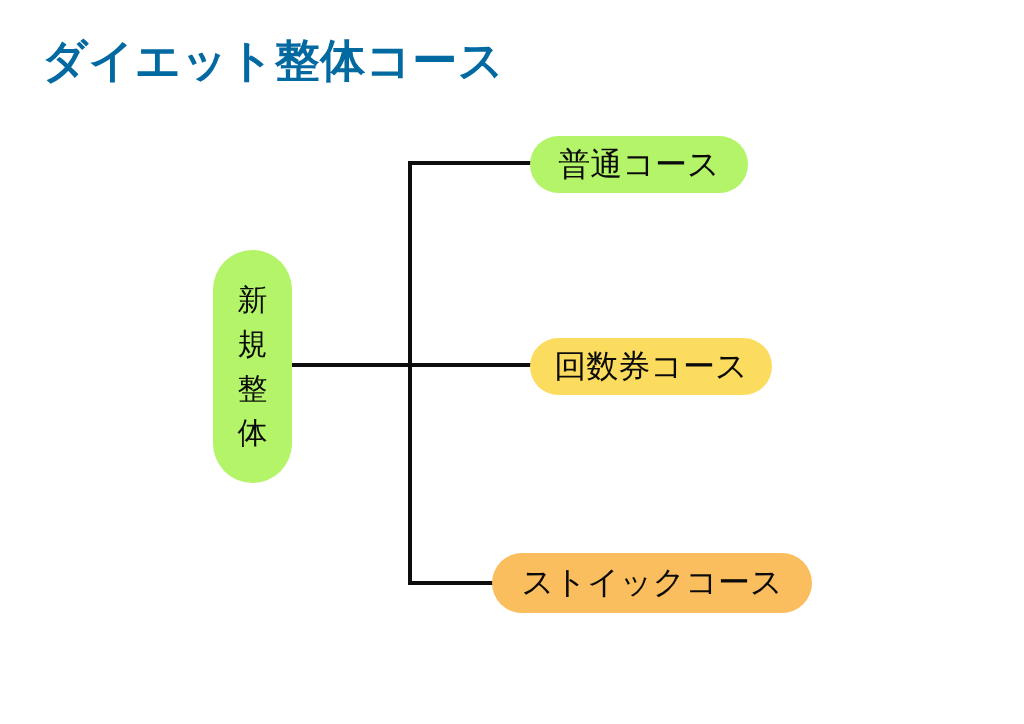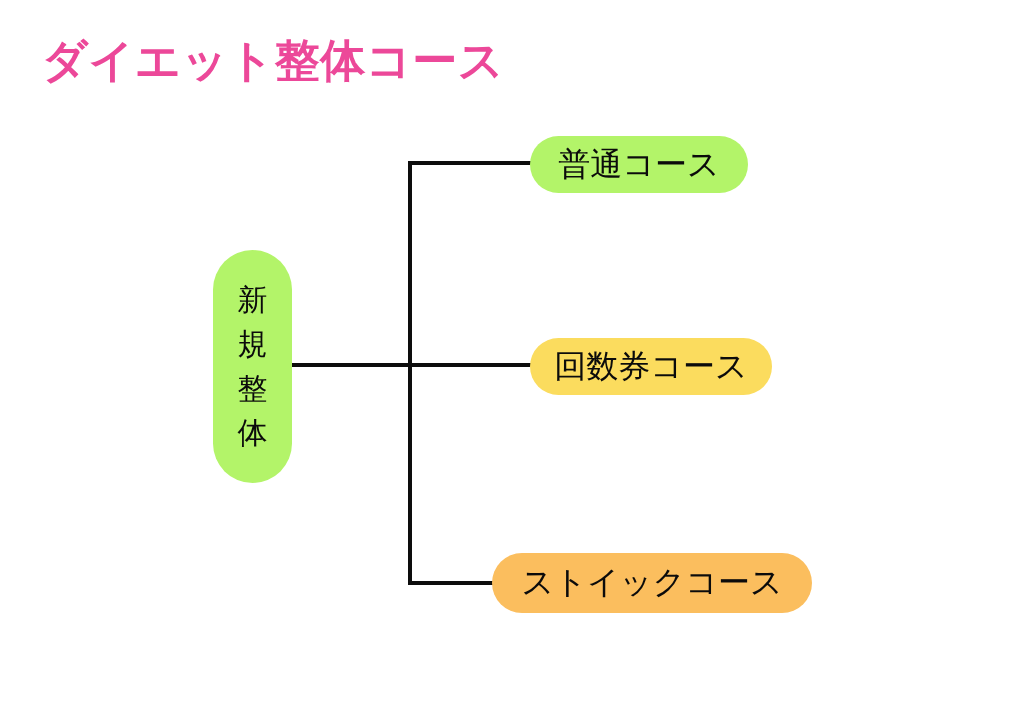--- a/index.html
+++ b/index.html
@@ -16,21 +16,21 @@
     font-family: "DejaVu Sans", "Liberation Sans", sans-serif;
   }
 
   
   #title {
     position: absolute;
     left: 42px;
     top: 37px;
     font-size: 45px;
     font-weight: bold;
-    color: #ec4899;
+    color: #0369a1;
     letter-spacing: 0.5px;
     white-space: nowrap;
     line-height: 1.05;
   }
 
   
   .line {
     position: absolute;
     background: #0d0d0d;
   }

